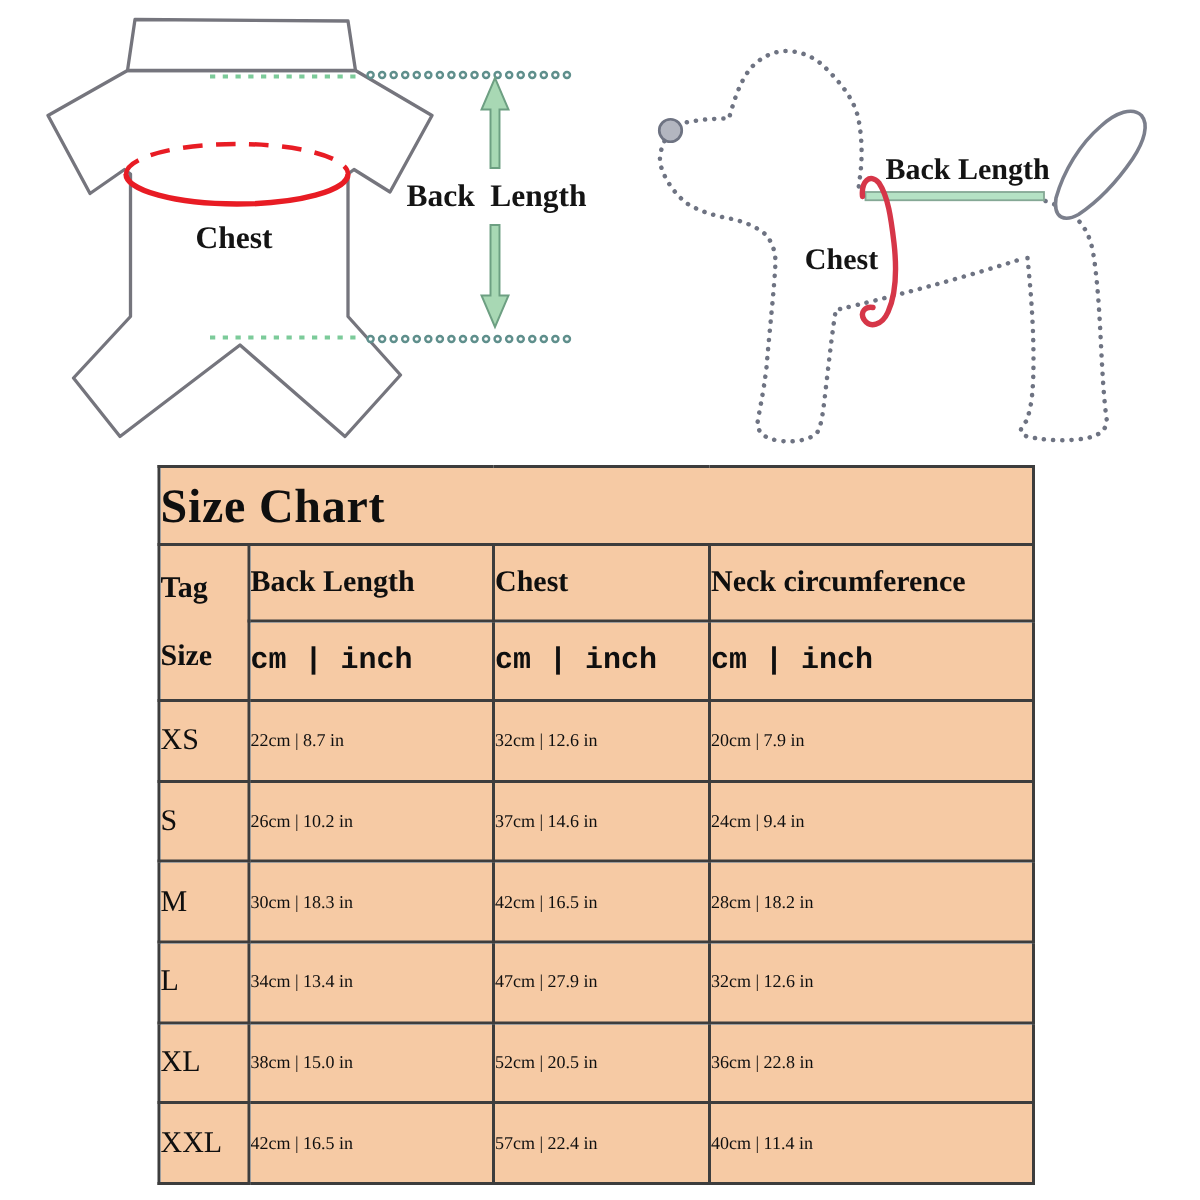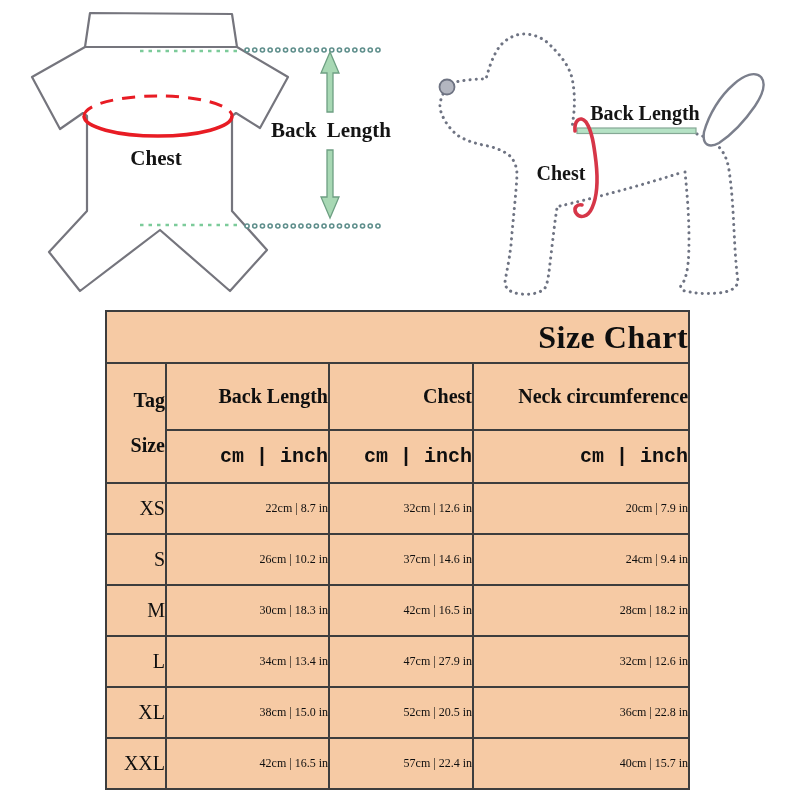--- a/index.html
+++ b/index.html
@@ -24,27 +24,27 @@
   .lbl-dog-backlength{left:645px;top:103px;font-size:20px;}
   .lbl-dog-chest{left:561px;top:163px;font-size:20px;}
 
   table.size-chart{
     position:absolute;left:105px;top:310px;width:583px;height:480px;
     border-collapse:collapse;table-layout:fixed;
   }
   table.size-chart td{
     border:2px solid var(--border);
     background:var(--peach);
-    text-align:right;vertical-align:middle;
+    text-align:left;vertical-align:middle;
     color:var(--text);
     padding:0;
     overflow:hidden;
   }
   tr.row-title{height:52px;}
-  tr.row-headers{height:67px;margin-left:30px;}
+  tr.row-headers{height:51px;margin-left:30px;}
   tr.row-units{height:53px;font-family:Liberation Mono, monospace;}
   td.title-cell{font-size:32px;font-weight:bold;letter-spacing:0.5px;}
   td.col-header{font-size:20px;font-weight:bold;}
   td.unit-cell{font-size:20px;font-weight:bold;}
   td.tag-cell{font-size:20px;font-weight:bold;}
   td.tag-cell .tag-line{display:block;}
   td.tag-cell .tag-line + .tag-line{margin-top:22px;}
   td.size-cell{font-size:20px;}
   td.value-cell{font-size:12px;}
 </style>
@@ -144,17 +144,17 @@
       <tr>
         <td class="size-cell">XL</td>
         <td class="value-cell">38cm | 15.0 in</td>
         <td class="value-cell">52cm | 20.5 in</td>
         <td class="value-cell">36cm | 22.8 in</td>
       </tr>
       <tr>
         <td class="size-cell">XXL</td>
         <td class="value-cell">42cm | 16.5 in</td>
         <td class="value-cell">57cm | 22.4 in</td>
-        <td class="value-cell">40cm | 15.7 in</td>
+        <td class="value-cell">40cm | 11.4 in</td>
       </tr>
     </tbody>
   </table>
 </div>
 
 </body></html>

